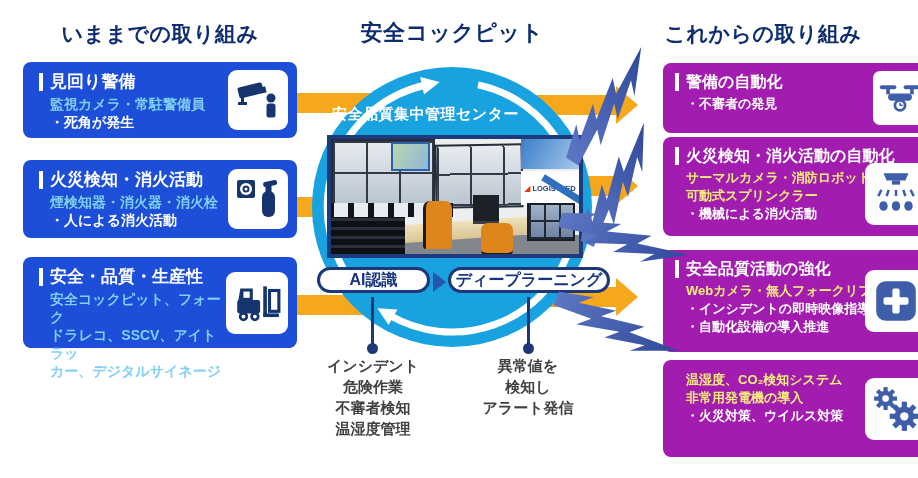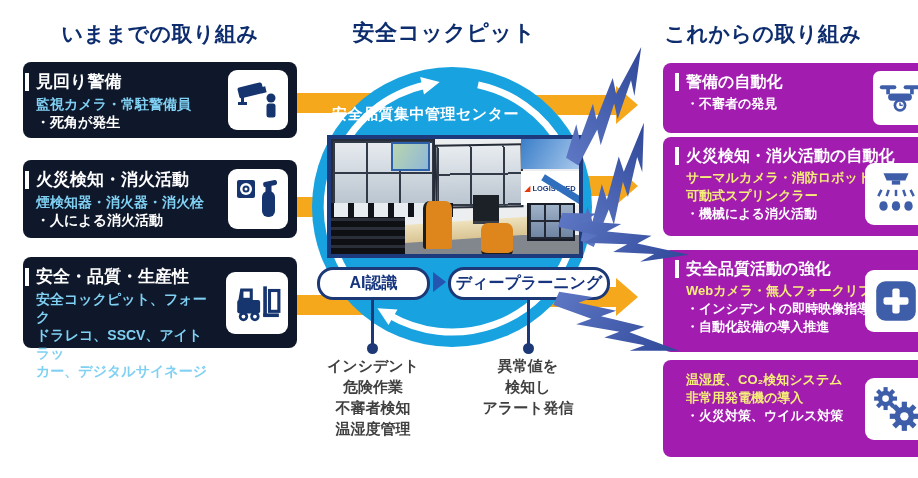--- a/index.html
+++ b/index.html
@@ -1,22 +1,22 @@
 <!DOCTYPE html>
 <html><head>
 <meta charset="utf-8">
 <style>
   html,body{margin:0;padding:0;background:#fff;}
   .stage{position:relative;width:918px;height:478px;background:#fff;overflow:hidden;
          font-family:"Liberation Sans","DejaVu Sans",sans-serif;font-weight:bold;}
   .heading{position:absolute;text-align:center;font-size:21px;color:#0d2d6e;letter-spacing:.5px;}
 
   
-  .lbox{position:absolute;left:23px;width:274px;background:#0f172a;border-radius:8px;color:#fff;
-        box-sizing:border-box;padding:9px 2px;z-index:4;}
+  .lbox{position:absolute;left:23px;width:274px;background:#1d4ed8;border-radius:8px;color:#fff;
+        box-sizing:border-box;padding:9px 16px;z-index:4;}
   .rbox{position:absolute;left:663px;width:273px;background:#a21caf;border-radius:8px;color:#fff;
         box-sizing:border-box;padding:8px 12px;z-index:4;}
   .btitle{display:flex;align-items:center;gap:7px;font-size:17px;line-height:21px;white-space:nowrap;}
   .rbox .btitle{font-size:16px;}
   .tbar{flex:0 0 4px;width:4px;height:18px;background:#fff;}
   .bsub{margin:3px 0 0 11px;font-size:14px;line-height:18px;}
   .rbox .bsub{font-size:13px;line-height:18px;max-width:205px;}
   .lbox .bsub{max-width:180px;}
   .sub-line{display:block;white-space:pre-line;}
   .sub-line:empty{display:none;}
@@ -55,21 +55,21 @@
   .ph-desk{left:74px;top:80px;width:174px;height:18px;background:linear-gradient(#efe2bd,#d9c493);transform:skewY(-4deg);}
   .ph-mon1{left:142px;top:56px;width:26px;height:26px;background:#1c2027;border-bottom:3px solid #3a3f47;}
   .ph-mon2{left:196px;top:64px;width:44px;height:34px;background:
       repeating-linear-gradient(90deg,#232834 0 2px,rgba(0,0,0,0) 2px 15px),
       repeating-linear-gradient(0deg,#232834 0 2px,rgba(0,0,0,0) 2px 17px),
       linear-gradient(#9fb2c8,#6d82a0);border:2px solid #1a1e28;}
   .ph-chair1{left:92px;top:62px;width:26px;height:48px;background:#de851c;border-radius:7px 7px 3px 3px;border-left:3px solid #1a1d22;}
   .ph-chair2{left:150px;top:84px;width:32px;height:30px;background:#de851c;border-radius:7px;border-bottom:4px solid #1a1d22;}
 
   
-  .pill{position:absolute;box-sizing:border-box;height:33px;background:#fff;border:3px solid #1c3876;
+  .pill{position:absolute;box-sizing:border-box;height:26px;background:#fff;border:3px solid #1c3876;
         border-radius:16px;color:#16357e;font-size:16px;display:flex;align-items:center;
         justify-content:center;z-index:3;white-space:nowrap;}
   .ptri{position:absolute;width:0;height:0;border-left:13px solid #2456b0;border-top:10px solid transparent;
         border-bottom:10px solid transparent;z-index:3;}
   .vline{position:absolute;width:3px;background:#1c3876;z-index:3;}
   .dot{position:absolute;width:11px;height:11px;border-radius:50%;background:#1c3876;z-index:3;}
   .note{position:absolute;width:150px;text-align:center;color:#404040;font-size:15px;line-height:21px;
         white-space:pre-line;z-index:3;}
 
   
@@ -84,21 +84,21 @@
     <defs>
       <linearGradient id="boltg" x1="0" y1="0" x2="1" y2="0">
         <stop offset="0" stop-color="#5e77c4"></stop>
           <stop offset="1" stop-color="#2f4899"></stop>
       </linearGradient>
       <polygon id="boltshape" fill="url(#boltg)" points="0,36 30,18 22,32 56,14 48,28 88,8 80,22 130,4 92,36 100,22 64,42 72,28 34,50 42,36 4,50"></polygon>
     </defs>
   </svg>
 
   <div class="heading" style="left:23px;top:20px;width:274px;">いままでの取り組み</div>
-  <div class="heading" style="left:304px;top:18px;width:280px;font-size:22px;">安全コックピット</div>
+  <div class="heading" style="left:312px;top:18px;width:280px;font-size:22px;">安全コックピット</div>
   <div class="heading" style="left:653px;top:20px;width:220px;">これからの取り組み</div>
 
   <div class="obar" style="left:291px;top:93px;width:170px;"></div>
   <div class="obar" style="left:291px;top:197px;width:140px;"></div>
   <div class="obar" style="left:291px;top:295px;width:140px;"></div>
   <div class="obar" style="left:420px;top:95px;width:196px;"></div>
   <div class="ohead" style="left:616px;top:86px;"></div>
   <div class="obar" style="left:420px;top:176px;width:196px;"></div>
   <div class="ohead" style="left:616px;top:167px;"></div>
   <div class="obar" style="left:430px;top:287px;width:186px;"></div>

